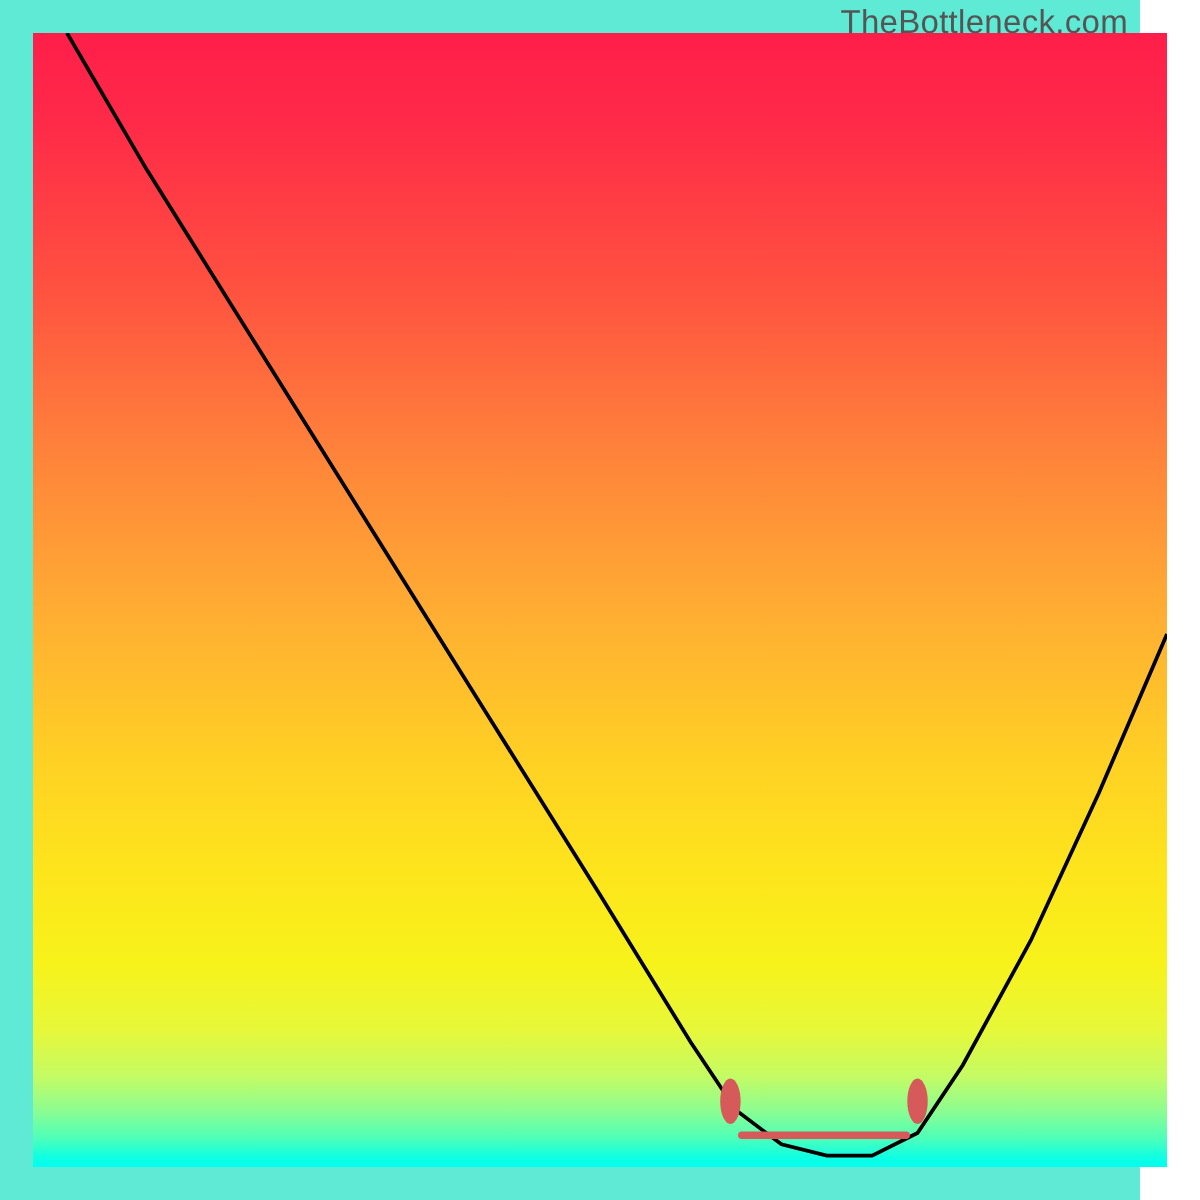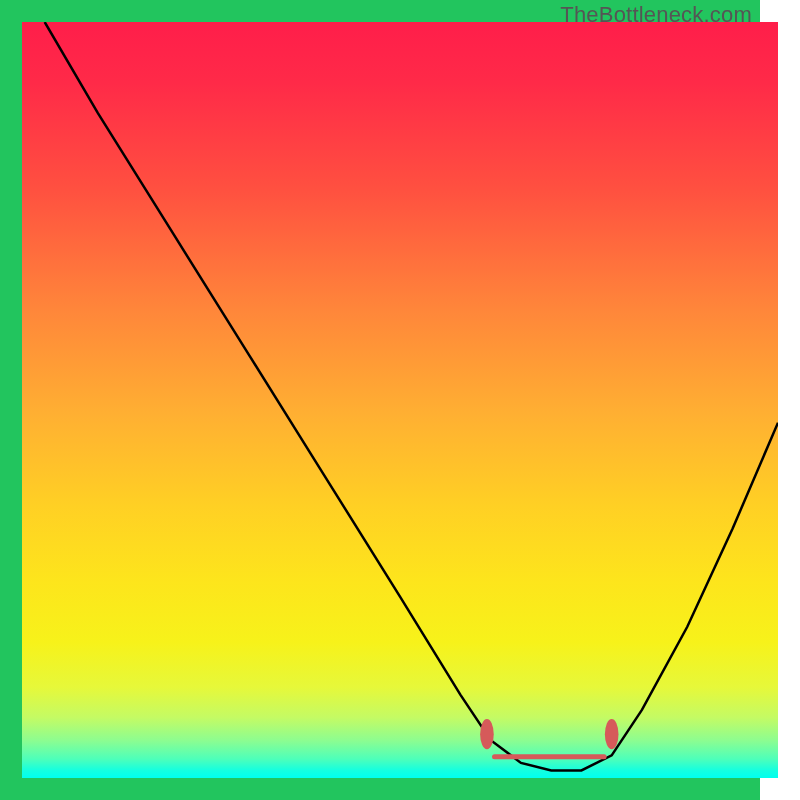--- a/index.html
+++ b/index.html
@@ -1,20 +1,20 @@
 <!DOCTYPE html>
 <html><head>
 <meta charset="utf-8">
 <style>
   * { margin: 0; padding: 0; box-sizing: border-box; }
   body { width: 800px; height: 800px; overflow: hidden; position: relative; font-family: Arial, sans-serif; }
   .frame {
     width: 760px;
     height: 800px;
-    background: #22c55e;
+    background: #5eead4;
     position: relative;
   }
   .plot-area {
     position: absolute;
     left: 22px;
     top: 22px;
     width: 756px;
     height: 756px;
     background: linear-gradient(to bottom,
       #ff1e4a 0%,

